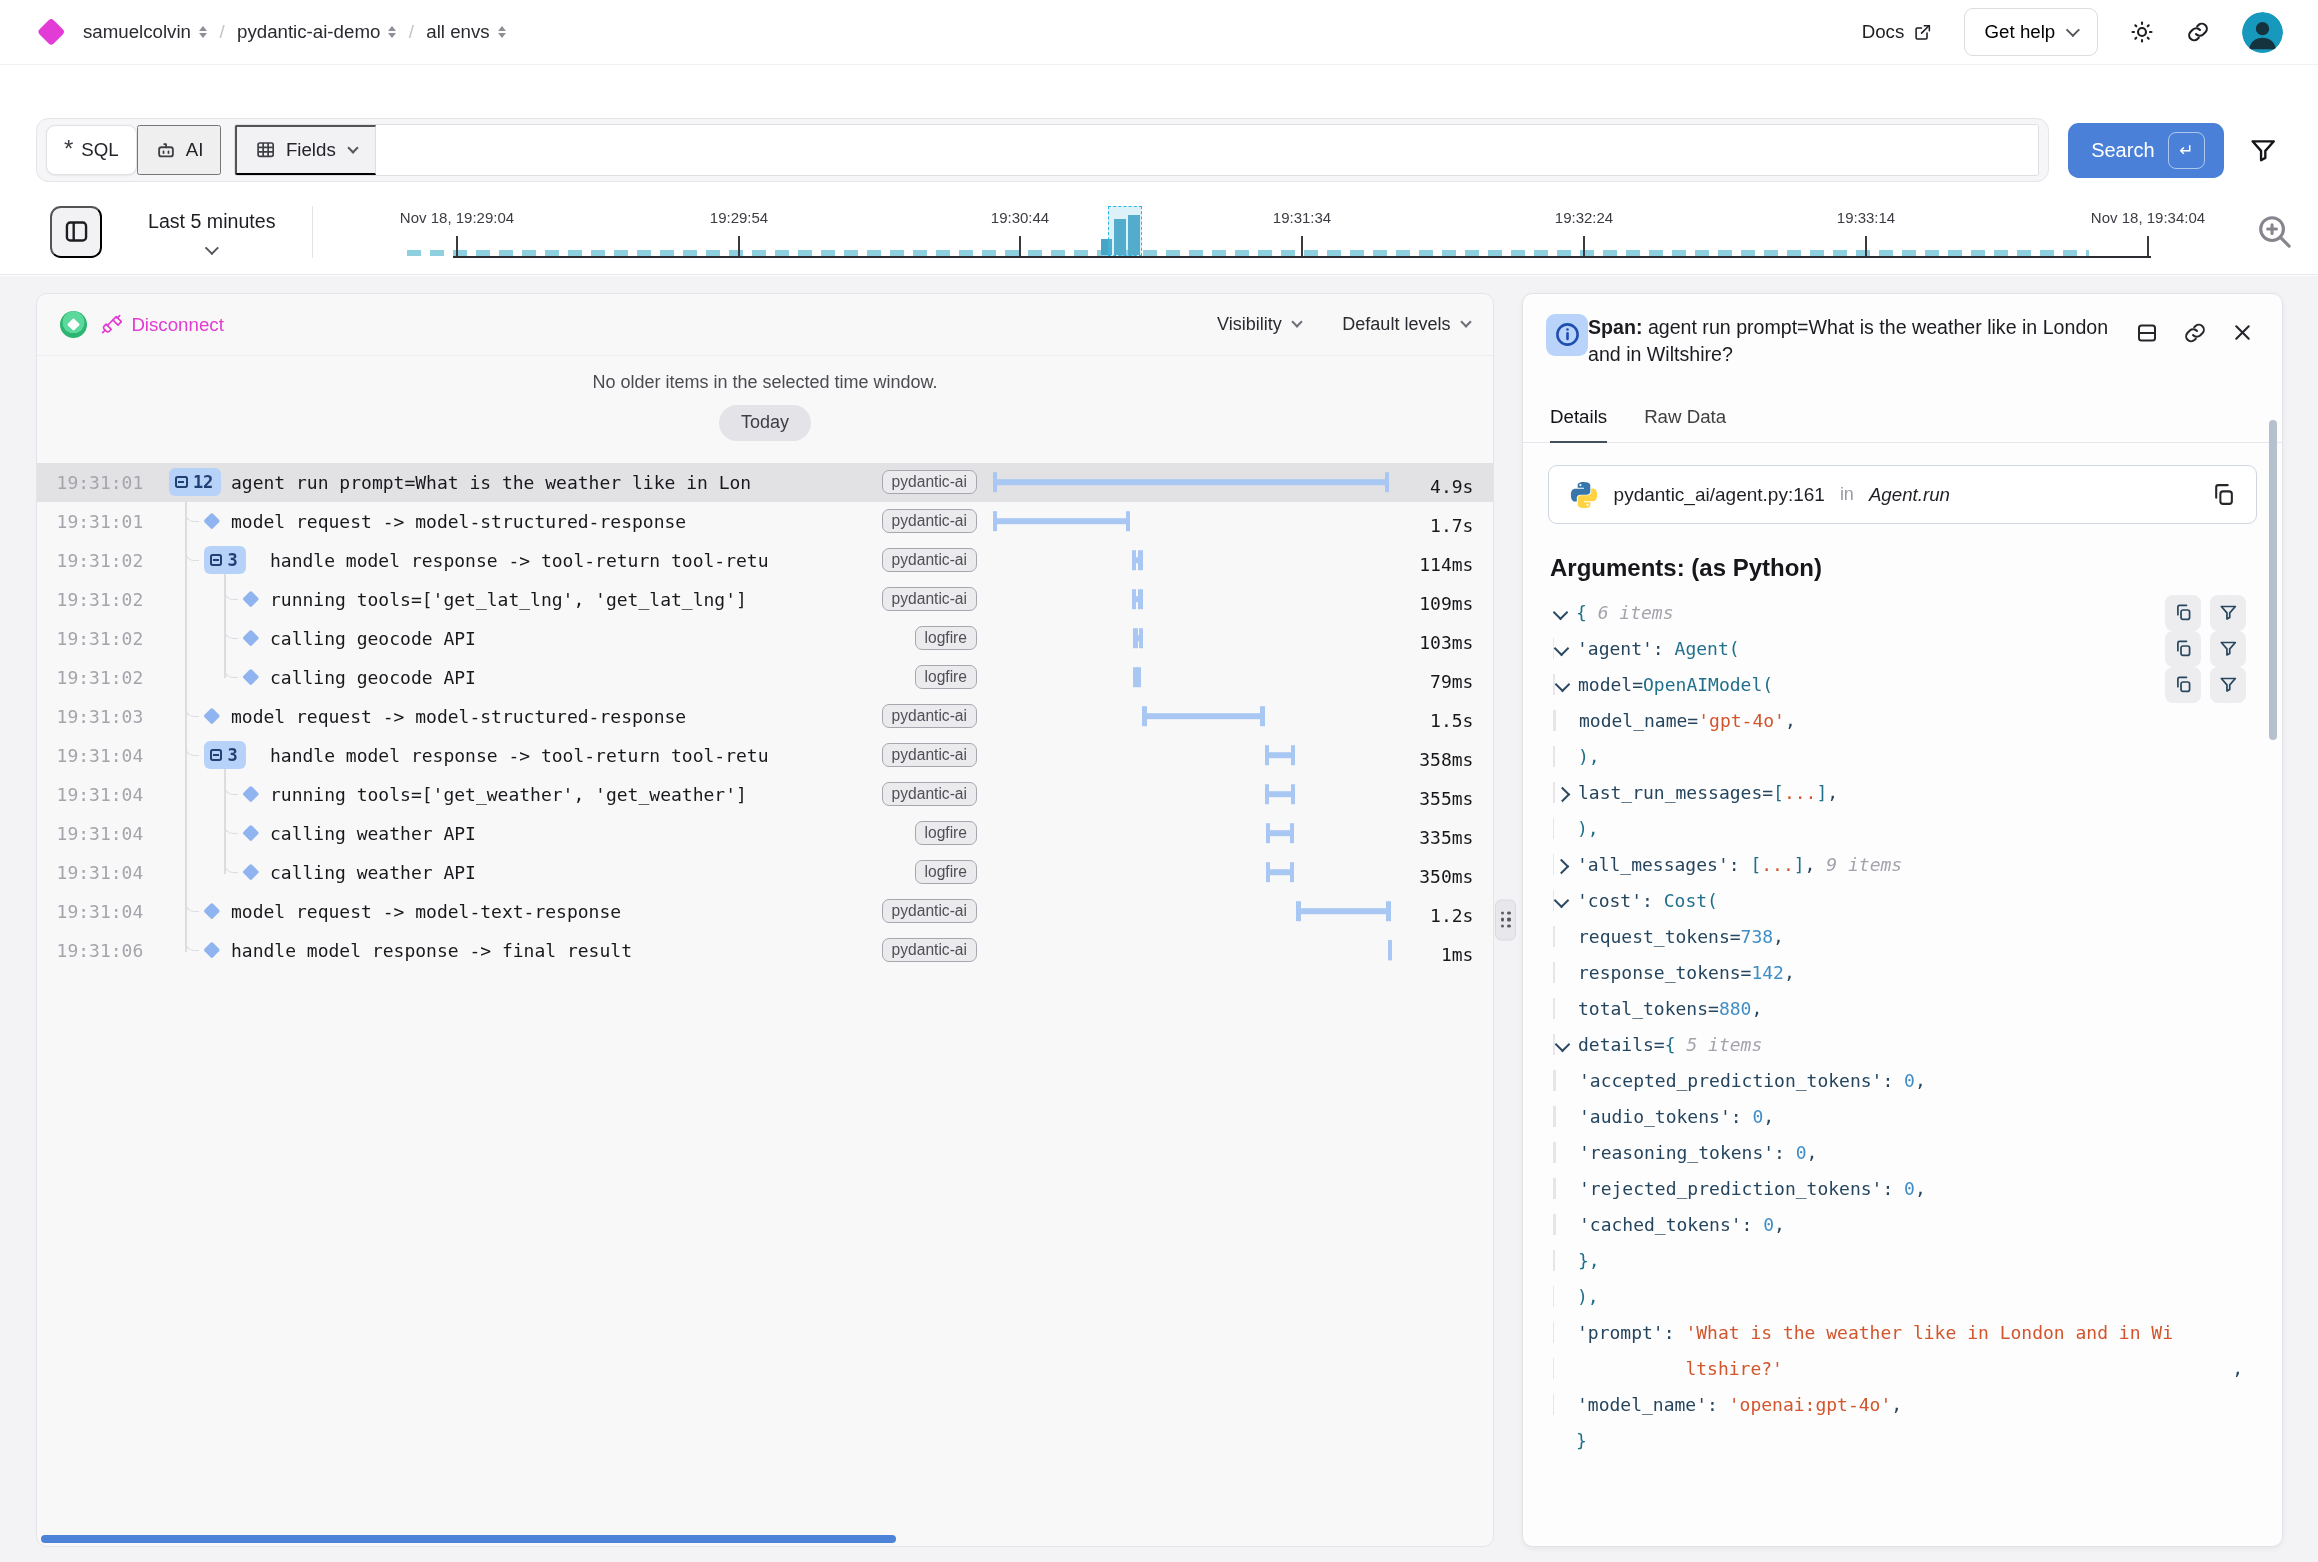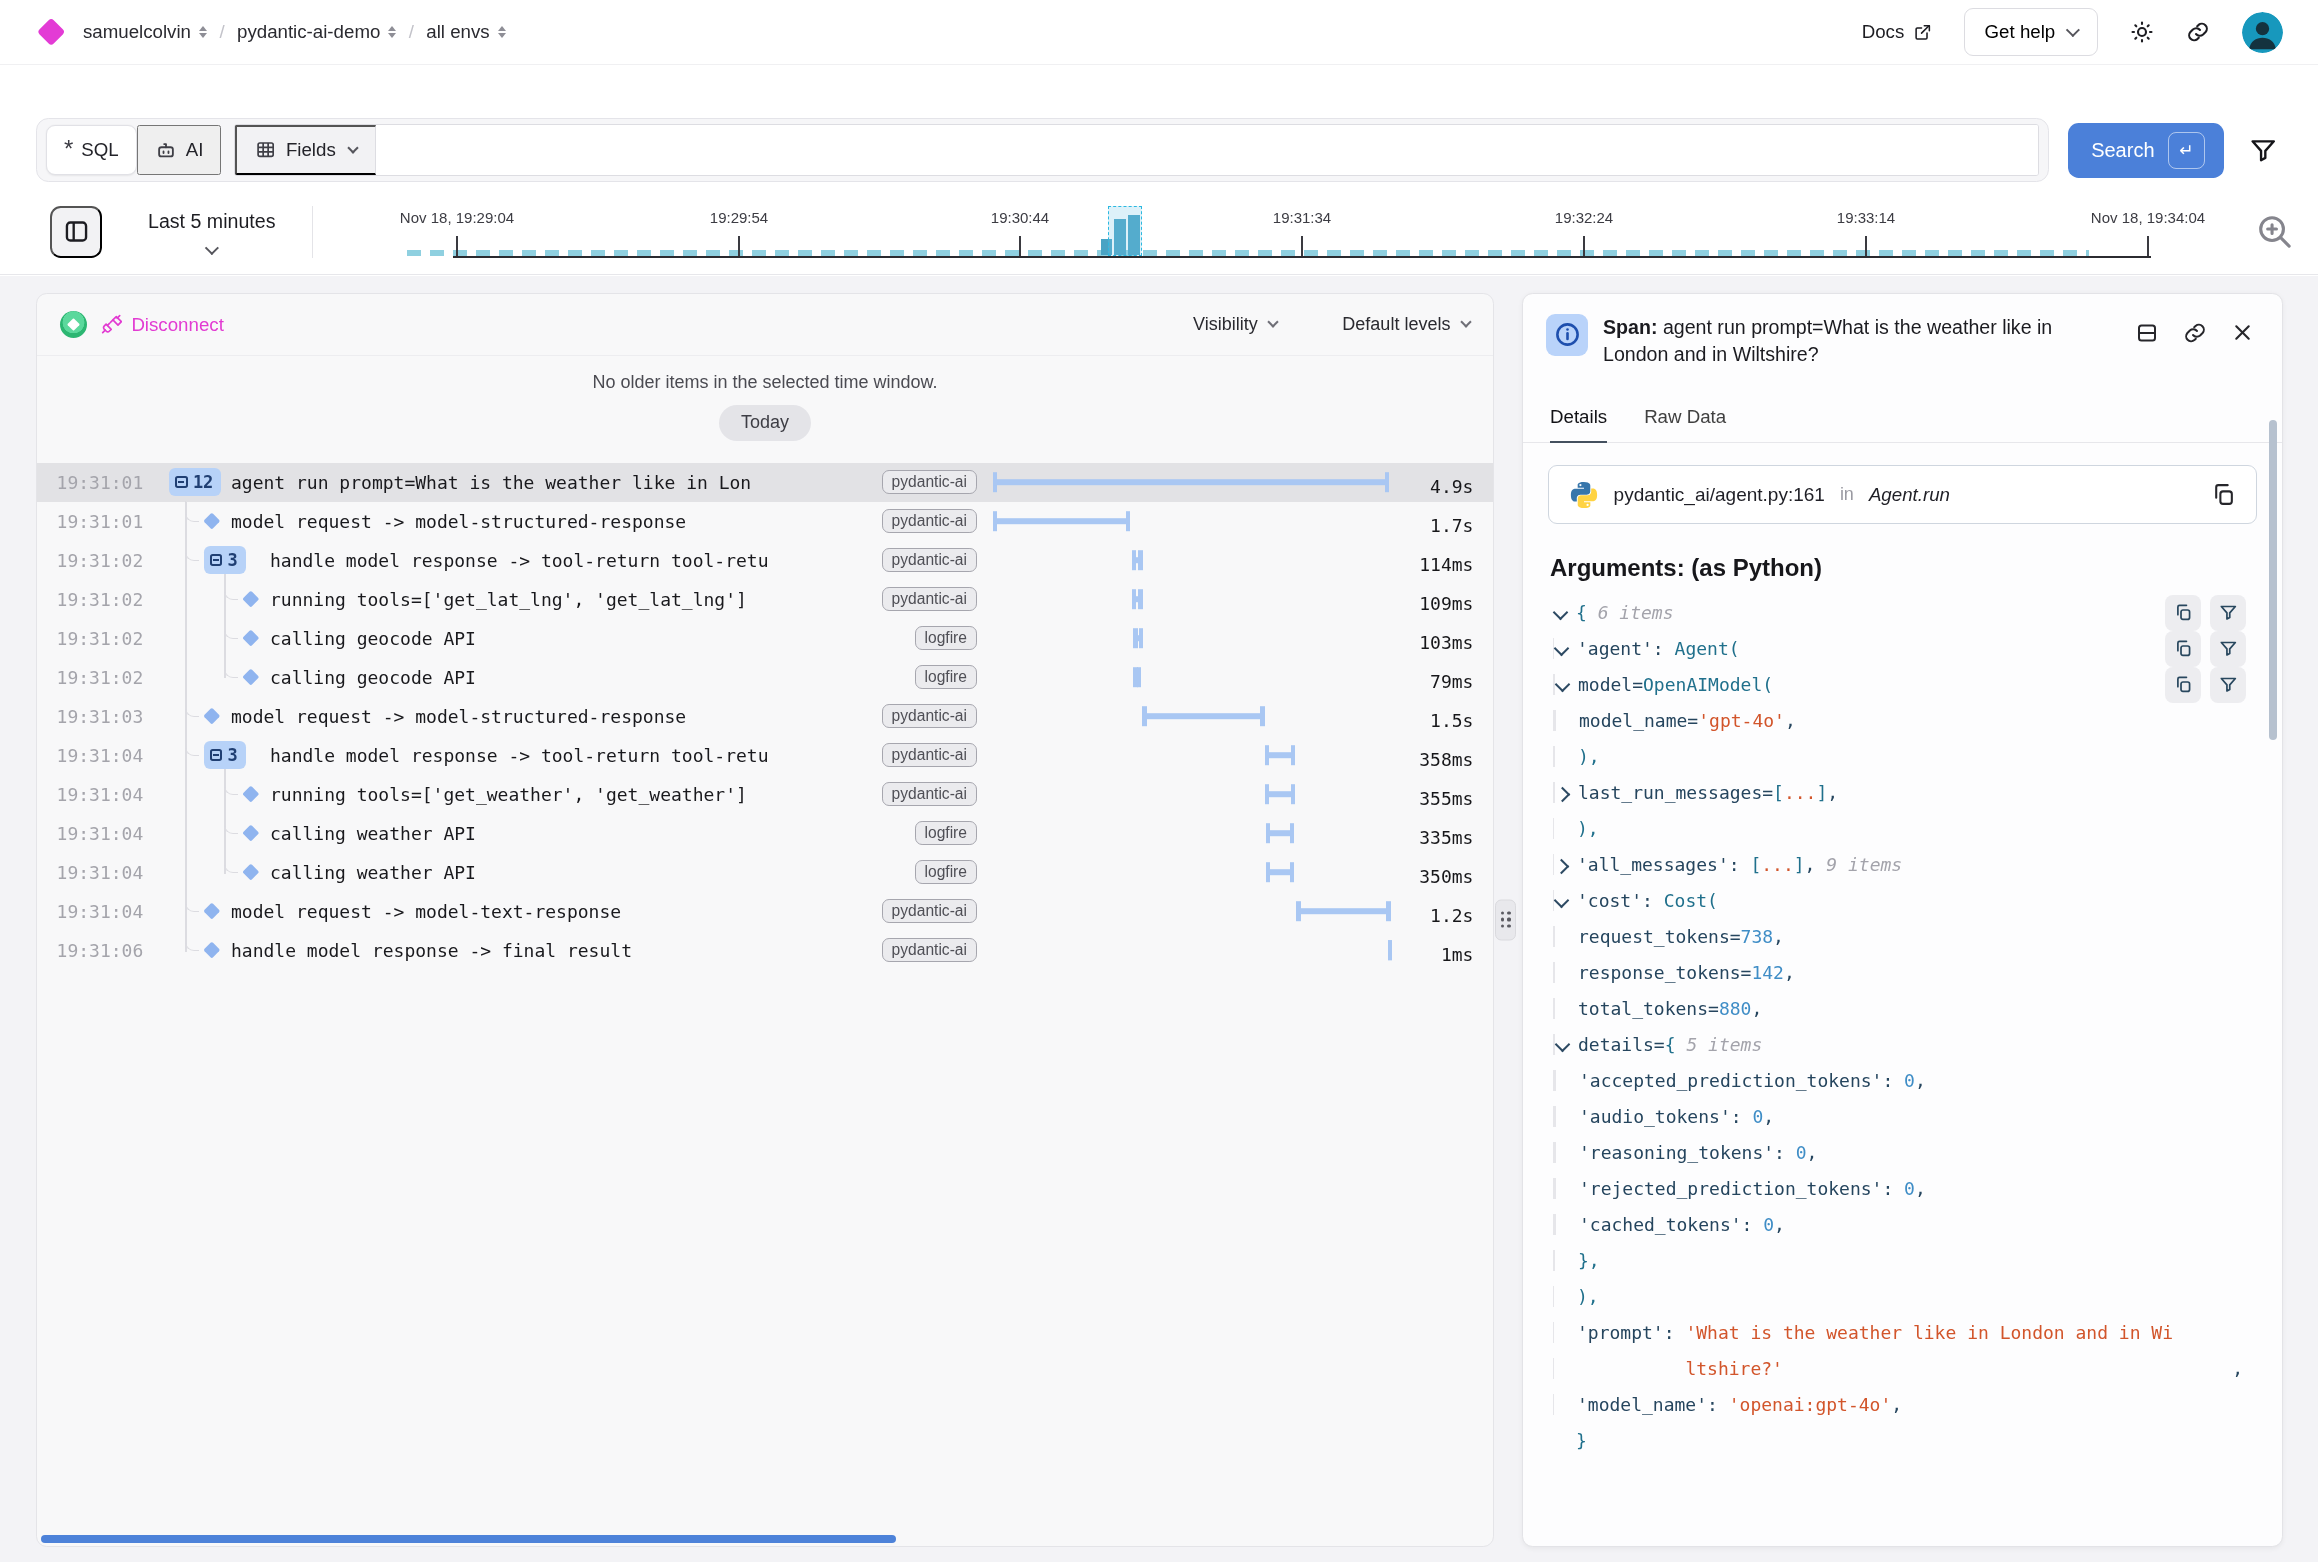--- a/index.html
+++ b/index.html
@@ -57,21 +57,21 @@
   .hsel { position:absolute; bottom:18px; border:1.8px dashed #2BB8E0; background:rgba(120,200,230,.25); cursor:grab; }
   .zoom-btn { position:absolute; right:25px; top:23px; color:#85858d; cursor:pointer; }
 
   
   .workspace { position:absolute; top:276px; left:0; right:0; bottom:0; background:#f3f3f6; }
   .left-panel { position:absolute; left:36px; top:17px; width:1458px; bottom:16px; background:#f8f8f9; border:0.9px solid #e4e4e8; border-radius:10.7px; overflow:hidden; }
   .lp-header { height:62px; display:flex; align-items:center; padding:0 23px; border-bottom:0.9px solid #ededf0; }
   .live-dot { width:27px; height:27px; border-radius:50%; background:radial-gradient(circle at 50% 42%,#5bd89c 0 52%,#2cb672 54%); position:relative; flex:none; }
   .live-dot::after { content:""; position:absolute; left:50%; top:50%; width:9px; height:9px; margin:-4.4px 0 0 -4.4px; background:#fff; transform:rotate(45deg); border-radius:0.9px; }
   .disconnect { display:flex; align-items:center; gap:9.8px; margin-left:14.2px; color:#E23BD2; font-size:18.7px; cursor:pointer; }
-  .lp-controls { margin-left:auto; display:flex; gap:65px; }
+  .lp-controls { margin-left:auto; display:flex; gap:41px; }
   .lp-ctl { display:flex; align-items:center; gap:11.6px; font-size:18px; color:#2a2a30; cursor:pointer; }
   .lp-ctl .chev { width:8px; height:8px; border-color:#6f6f77; }
   .lp-empty { text-align:center; font-size:18px; color:#4b4b52; margin-top:16px; }
   .today-pill { display:block; margin:12.4px auto 0; width:fit-content; background:#e4e4e8; border-radius:888px; padding:7.1px 22px; font-size:18px; color:#3d3d44; border:none; cursor:pointer; }
 
   .rows { position:relative; margin-top:22px; font-family:"DejaVu Sans Mono",monospace; }
   .row { position:relative; height:39px; cursor:pointer; }
   .row.selected { background:#e2e2e5; }
   .cell-time { position:absolute; left:19.6px; top:0; line-height:39px; font-size:18px; color:#a4a4ab; }
   .m-wrap { position:absolute; top:0; height:39px; display:flex; align-items:center; }
@@ -93,21 +93,21 @@
   .gantt .mid { position:absolute; left:0; right:0; top:50%; height:6.2px; margin-top:-3.1px; background:#A9C7F3; }
   .cell-dur { position:absolute; right:19.6px; width:116px; top:4px; line-height:39px; text-align:right; font-size:18px; color:#17171a; }
   .tree-guide { position:absolute; width:1.8px; background:#dcdce1; }
   .h-scroll { position:absolute; left:3.6px; bottom:2.7px; width:855px; height:8px; background:#4d82d9; border-radius:5.3px; cursor:grab; }
 
   .resize-handle { position:absolute; left:1495px; top:50%; transform:translateY(-50%); width:21.3px; height:41px; background:#e8e8ec; border:0.9px solid #dadade; border-radius:6.2px; display:flex; flex-wrap:wrap; align-content:center; justify-content:center; gap:3.6px; padding:0 4.4px; cursor:col-resize; }
   .resize-handle i { width:3.1px; height:3.1px; border-radius:50%; background:#5a5a61; }
 
   
   .right-panel { position:absolute; left:1522px; right:36px; top:17px; bottom:16px; background:#fdfdfe; border:0.9px solid #e3e3e7; border-radius:10.7px; box-shadow:0 1.8px 5.3px rgba(0,0,0,.05); overflow:hidden; }
-  .rp-header { display:flex; gap:15px; padding:19.6px 23px 0; }
+  .rp-header { display:flex; padding:19.6px 23px 0; }
   .info-badge { width:42px; height:42px; border-radius:9px; background:#b9d3fa; display:grid; place-items:center; flex:none; color:#1e4fae; }
   .rp-title { font-size:19.6px; line-height:27.6px; color:#1b1b20; width:533px; }
   .rp-title b { font-weight:700; }
   .rp-icons { margin-left:auto; display:flex; gap:24px; padding:7.1px 5.3px 0 0; color:#26262b; }
   .rp-icons span { cursor:pointer; }
   .rp-tabs { display:flex; gap:37px; padding:0 27px; margin-top:37px; border-bottom:0.9px solid #e7e7eb; }
   .tab { font-size:18.7px; color:#404040; padding-bottom:13.3px; border-bottom:2.7px solid transparent; margin-bottom:-0.9px; cursor:pointer; }
   .tab.active { color:#121216; border-bottom-color:#44505f; }
   .src-card { margin:22px 25px 0; border:0.9px solid #cfd6df; border-radius:9px; background:#fff; height:59px; display:flex; align-items:center; padding:0 19.6px; gap:15px; }
   .src-file { font-size:19px; color:#1f1f26; }

